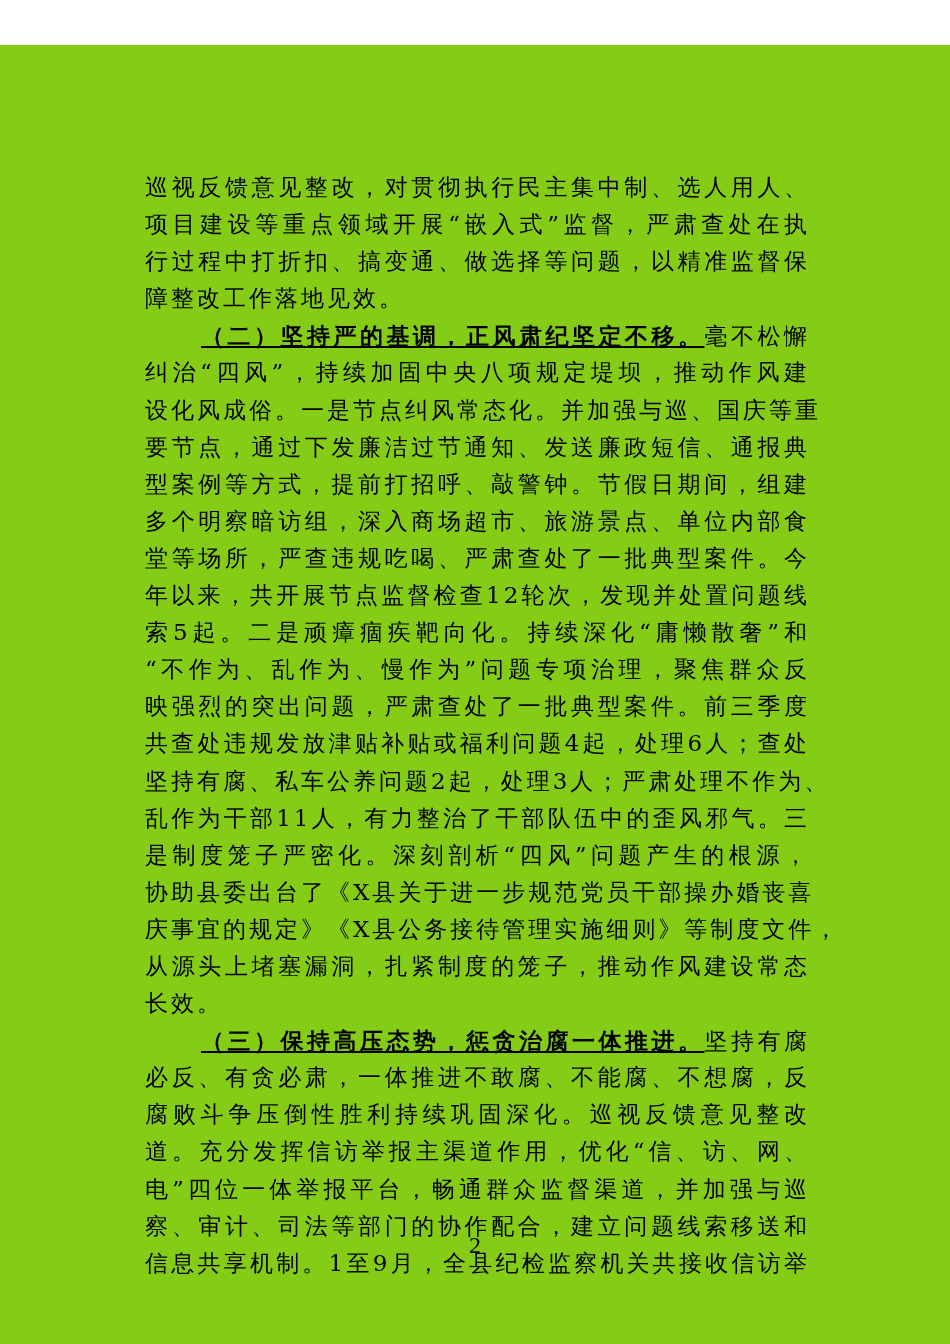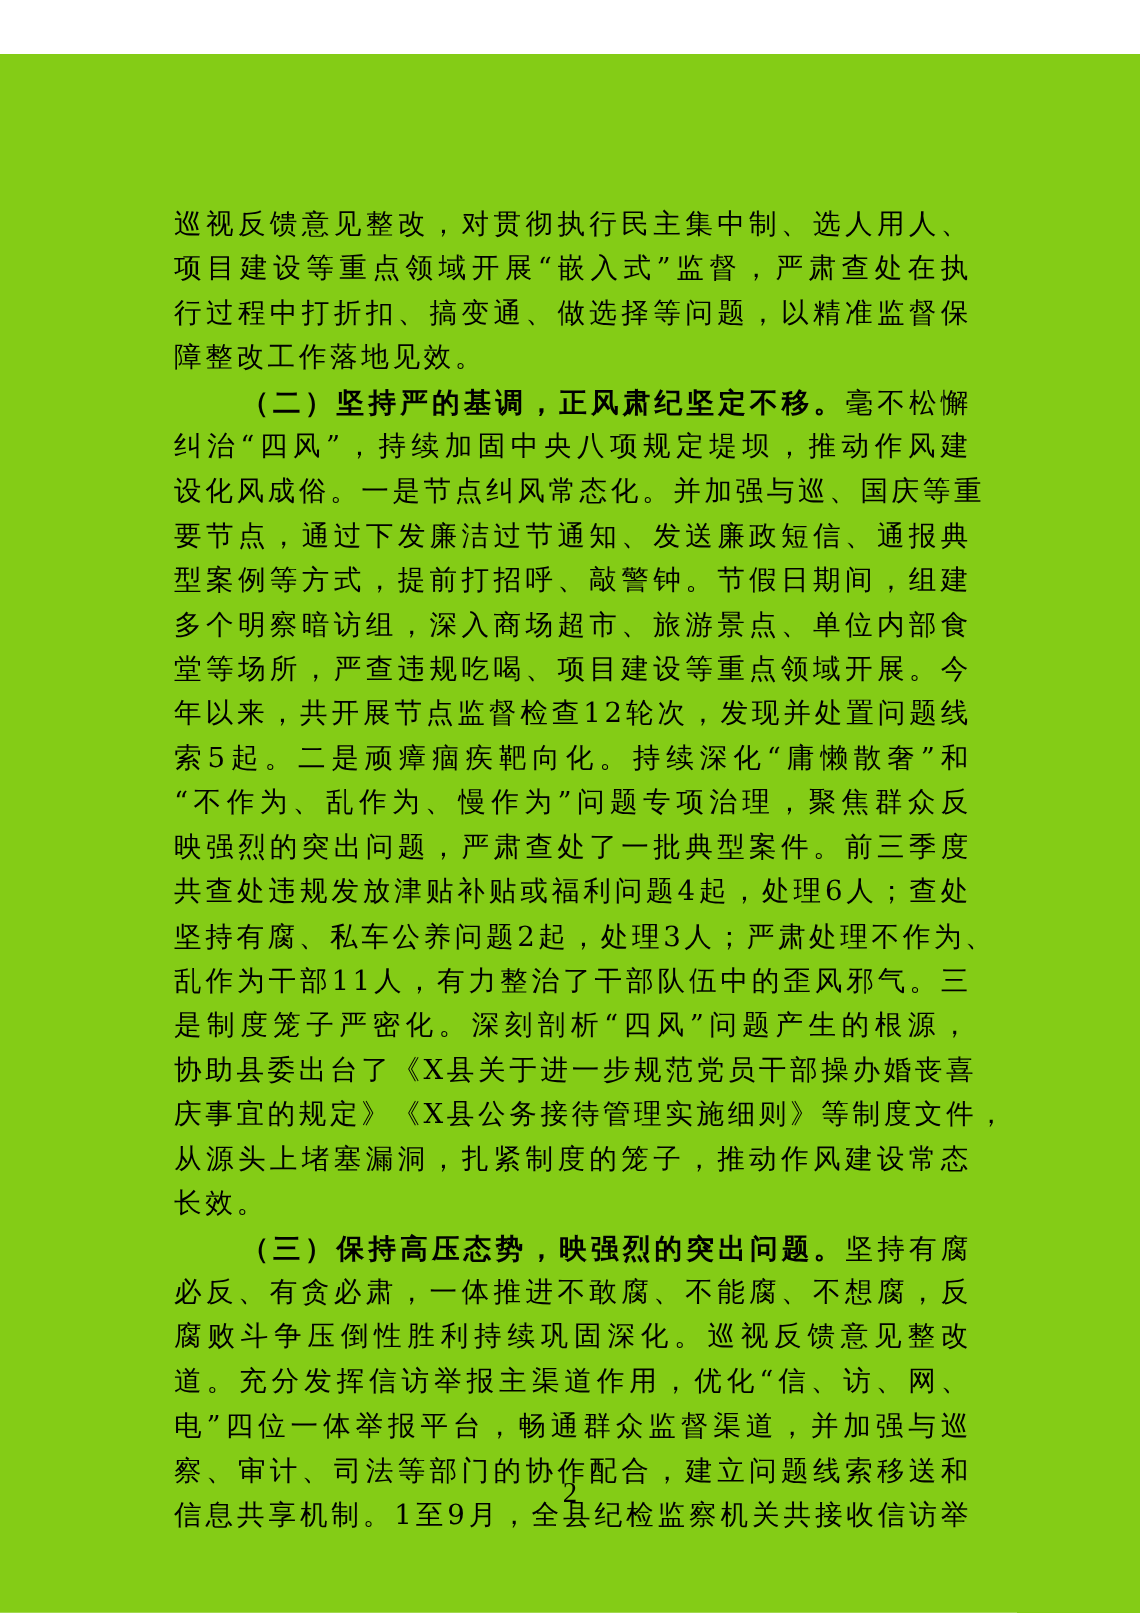--- a/index.html
+++ b/index.html
@@ -4,56 +4,56 @@
 <style>
   html, body { margin: 0; padding: 0; background: #ffffff; }
   body { width: 950px; height: 1344px; position: relative; overflow: hidden;
          font-family: "DejaVu Serif", "Liberation Serif", serif; color: #000; }
   .page { position: absolute; left: 0; top: 0; width: 950px; height: 1344px; background: #84cc16; margin-top: 45px; }
   .body-text { position: absolute; left: 145px; top: 124px; width: 665px; }
   .line { height: 37.1px; line-height: 37.1px; font-size: 23px; white-space: nowrap;
           text-align: justify; text-align-last: justify; letter-spacing: 3px; }
   .line.last { text-align-last: left; }
   .indent { padding-left: 56px; }
-  .bold { font-weight: bold; }
+  .bold { font-weight: bold; text-decoration: underline; }
   .page-number { position: absolute; left: 0; width: 950px; top: 1187px; text-align: center;
                  font-family: "Liberation Serif", serif; font-size: 24px; }
 </style>
 </head>
 <body>
 
 <div class="page">
   <div class="body-text">
 
     <div class="line">巡视反馈意见整改，对贯彻执行民主集中制、选人用人、</div>
     <div class="line">项目建设等重点领域开展“嵌入式”监督，严肃查处在执</div>
     <div class="line">行过程中打折扣、搞变通、做选择等问题，以精准监督保</div>
     <div class="line last">障整改工作落地见效。</div>
 
     <div class="line indent"><span class="bold">（二）坚持严的基调，正风肃纪坚定不移。</span><span>毫不松懈</span></div>
     <div class="line">纠治“四风”，持续加固中央八项规定堤坝，推动作风建</div>
     <div class="line">设化风成俗。一是节点纠风常态化。并加强与巡、国庆等重</div>
     <div class="line">要节点，通过下发廉洁过节通知、发送廉政短信、通报典</div>
     <div class="line">型案例等方式，提前打招呼、敲警钟。节假日期间，组建</div>
     <div class="line">多个明察暗访组，深入商场超市、旅游景点、单位内部食</div>
-    <div class="line">堂等场所，严查违规吃喝、项目建设等重点领域开展。今</div>
+    <div class="line">堂等场所，严查违规吃喝、严肃查处了一批典型案件。今</div>
     <div class="line">年以来，共开展节点监督检查12轮次，发现并处置问题线</div>
     <div class="line">索5起。二是顽瘴痼疾靶向化。持续深化“庸懒散奢”和</div>
     <div class="line">“不作为、乱作为、慢作为”问题专项治理，聚焦群众反</div>
     <div class="line">映强烈的突出问题，严肃查处了一批典型案件。前三季度</div>
     <div class="line">共查处违规发放津贴补贴或福利问题4起，处理6人；查处</div>
     <div class="line">坚持有腐、私车公养问题2起，处理3人；严肃处理不作为、</div>
     <div class="line">乱作为干部11人，有力整治了干部队伍中的歪风邪气。三</div>
     <div class="line">是制度笼子严密化。深刻剖析“四风”问题产生的根源，</div>
     <div class="line">协助县委出台了《X县关于进一步规范党员干部操办婚丧喜</div>
     <div class="line">庆事宜的规定》《X县公务接待管理实施细则》等制度文件，</div>
     <div class="line">从源头上堵塞漏洞，扎紧制度的笼子，推动作风建设常态</div>
     <div class="line last">长效。</div>
 
-    <div class="line indent"><span class="bold">（三）保持高压态势，映强烈的突出问题。</span><span>坚持有腐</span></div>
+    <div class="line indent"><span class="bold">（三）保持高压态势，惩贪治腐一体推进。</span><span>坚持有腐</span></div>
     <div class="line">必反、有贪必肃，一体推进不敢腐、不能腐、不想腐，反</div>
     <div class="line">腐败斗争压倒性胜利持续巩固深化。巡视反馈意见整改</div>
     <div class="line">道。充分发挥信访举报主渠道作用，优化“信、访、网、</div>
     <div class="line">电”四位一体举报平台，畅通群众监督渠道，并加强与巡</div>
     <div class="line">察、审计、司法等部门的协作配合，建立问题线索移送和</div>
     <div class="line">信息共享机制。1至9月，全县纪检监察机关共接收信访举</div>
   </div>
 
   <div class="page-number">2</div>
 </div>

